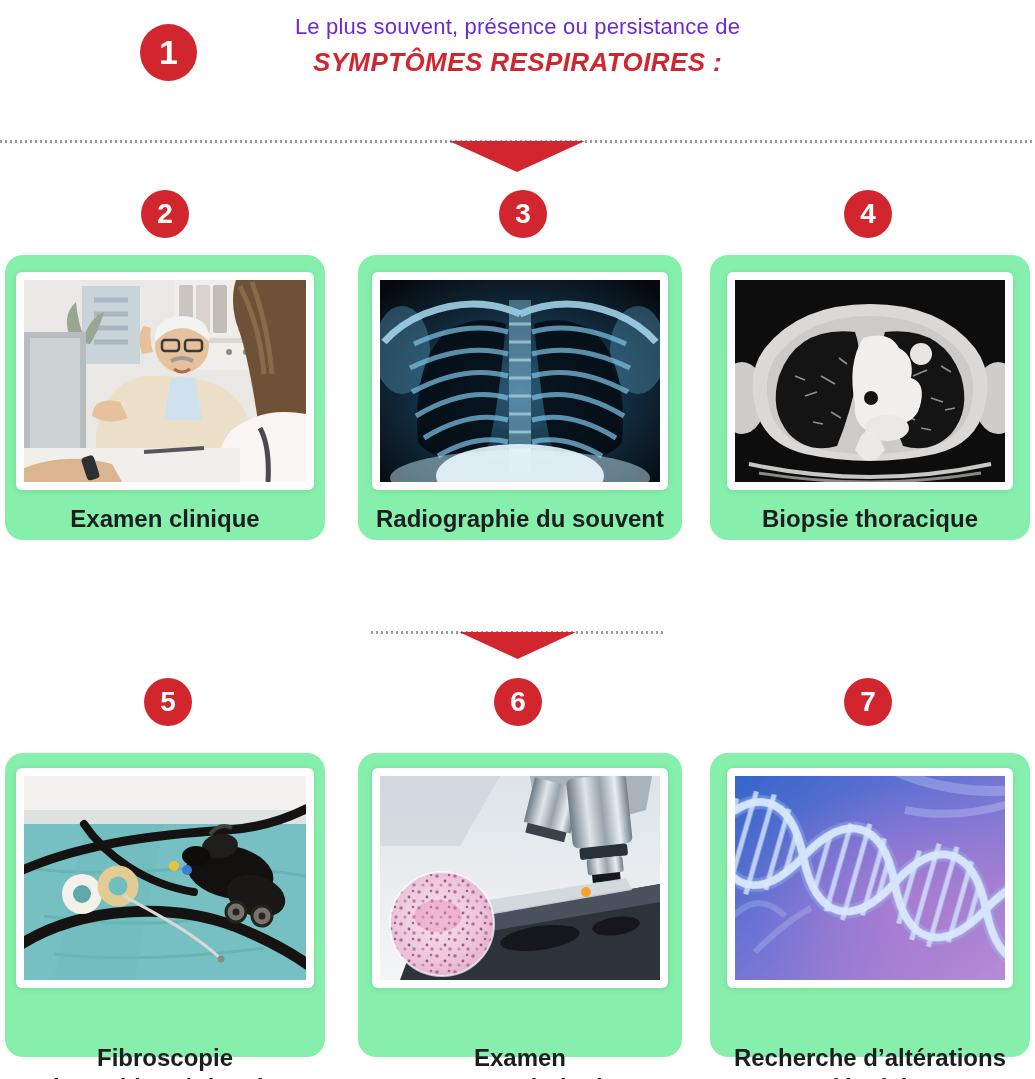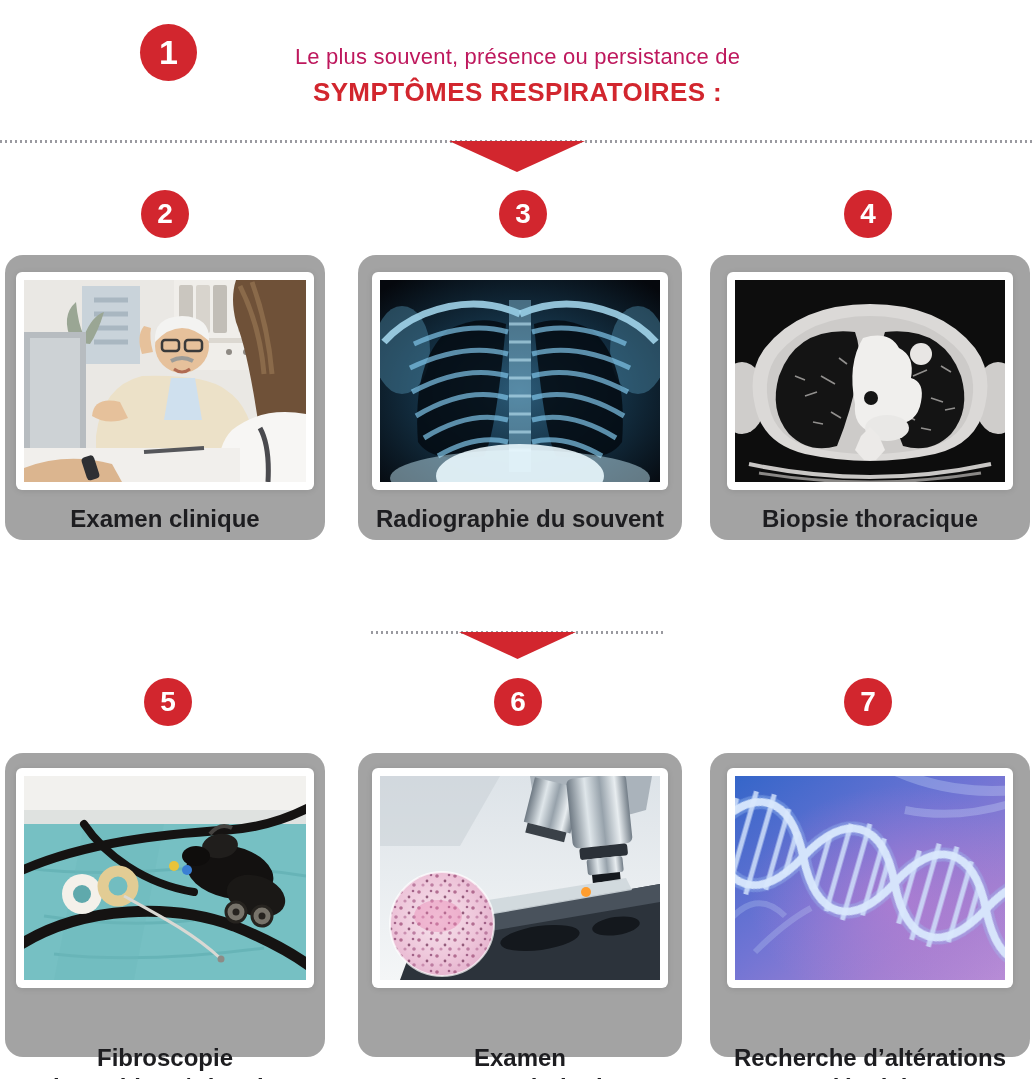--- a/index.html
+++ b/index.html
@@ -1,32 +1,32 @@
 <!DOCTYPE html>
 <html><head>
 <meta charset="utf-8">
 <style>
   html,body{margin:0;padding:0;background:#ffffff;}
   .page{position:relative;width:1035px;height:1079px;background:#ffffff;overflow:hidden;
         font-family:"Liberation Sans",sans-serif;color:#1d1d20;}
   
   .hdr{position:absolute;top:14px;left:0;width:100%;text-align:center;}
-  .h1{font-size:22px;color:#be185d;letter-spacing:.2px;margin-top:30px;}
-  .h2{font-size:26px;font-weight:700;color:#d2262e;margin-top:7px;letter-spacing:.4px;}
+  .h1{font-size:22px;color:#6d28d9;letter-spacing:.2px;}
+  .h2{font-size:26px;font-weight:700;color:#d2262e;margin-top:7px;letter-spacing:.4px;font-style:italic;}
   .h3{font-size:22px;color:#2e2e33;margin-top:11px;}
   
   .badge{position:absolute;width:48px;height:48px;border-radius:50%;background:#d2262e;
          color:#fff;font-weight:700;font-size:28px;display:flex;align-items:center;justify-content:center;}
   .badge-lg{width:57px;height:57px;font-size:34px;}
   
   .dotline{position:absolute;height:3px;
            background:repeating-linear-gradient(to right,#9a9aa0 0 2px,transparent 2px 5px);}
   .tri{position:absolute;background:#d2262e;clip-path:polygon(0 0,100% 0,50% 100%);}
   
-  .card{position:absolute;height:285px;background:#a3a3a3;border-radius:18px;
+  .card{position:absolute;height:285px;background:#86efac;border-radius:18px;
         display:flex;flex-direction:column;align-items:center;padding-top:17px;box-sizing:border-box;}
   .card.row2{height:304px;padding-top:15px;gap:41px;}
   .photo-frame{background:#ffffff;padding:8px;border-radius:6px;box-shadow:0 1px 6px rgba(0,0,0,.10);}
   .photo-frame svg{display:block;}
   .card-label{margin-top:14px;font-size:24px;line-height:30px;font-weight:700;color:#1d1d20;
               text-align:center;max-width:302px;}
 </style>
 </head>
 <body>
 

